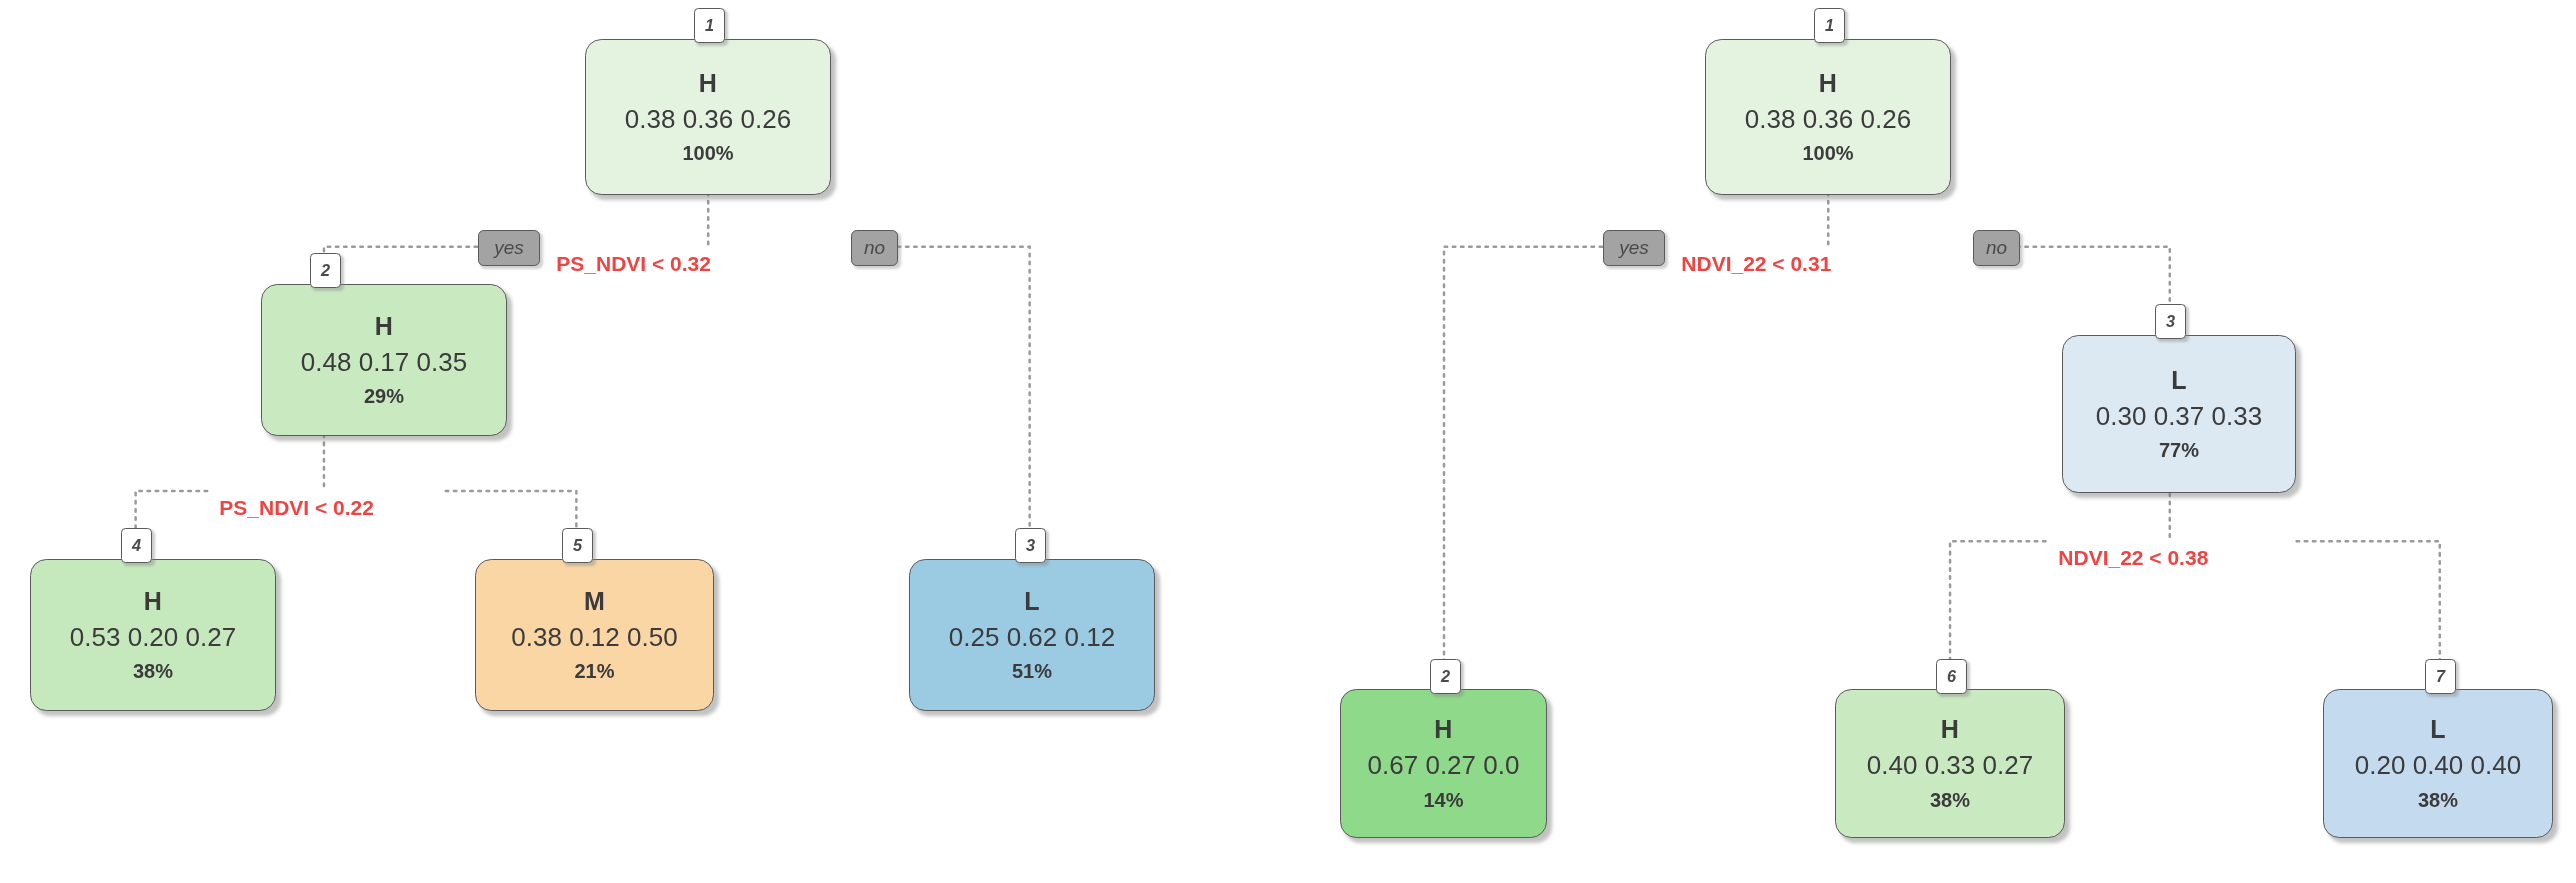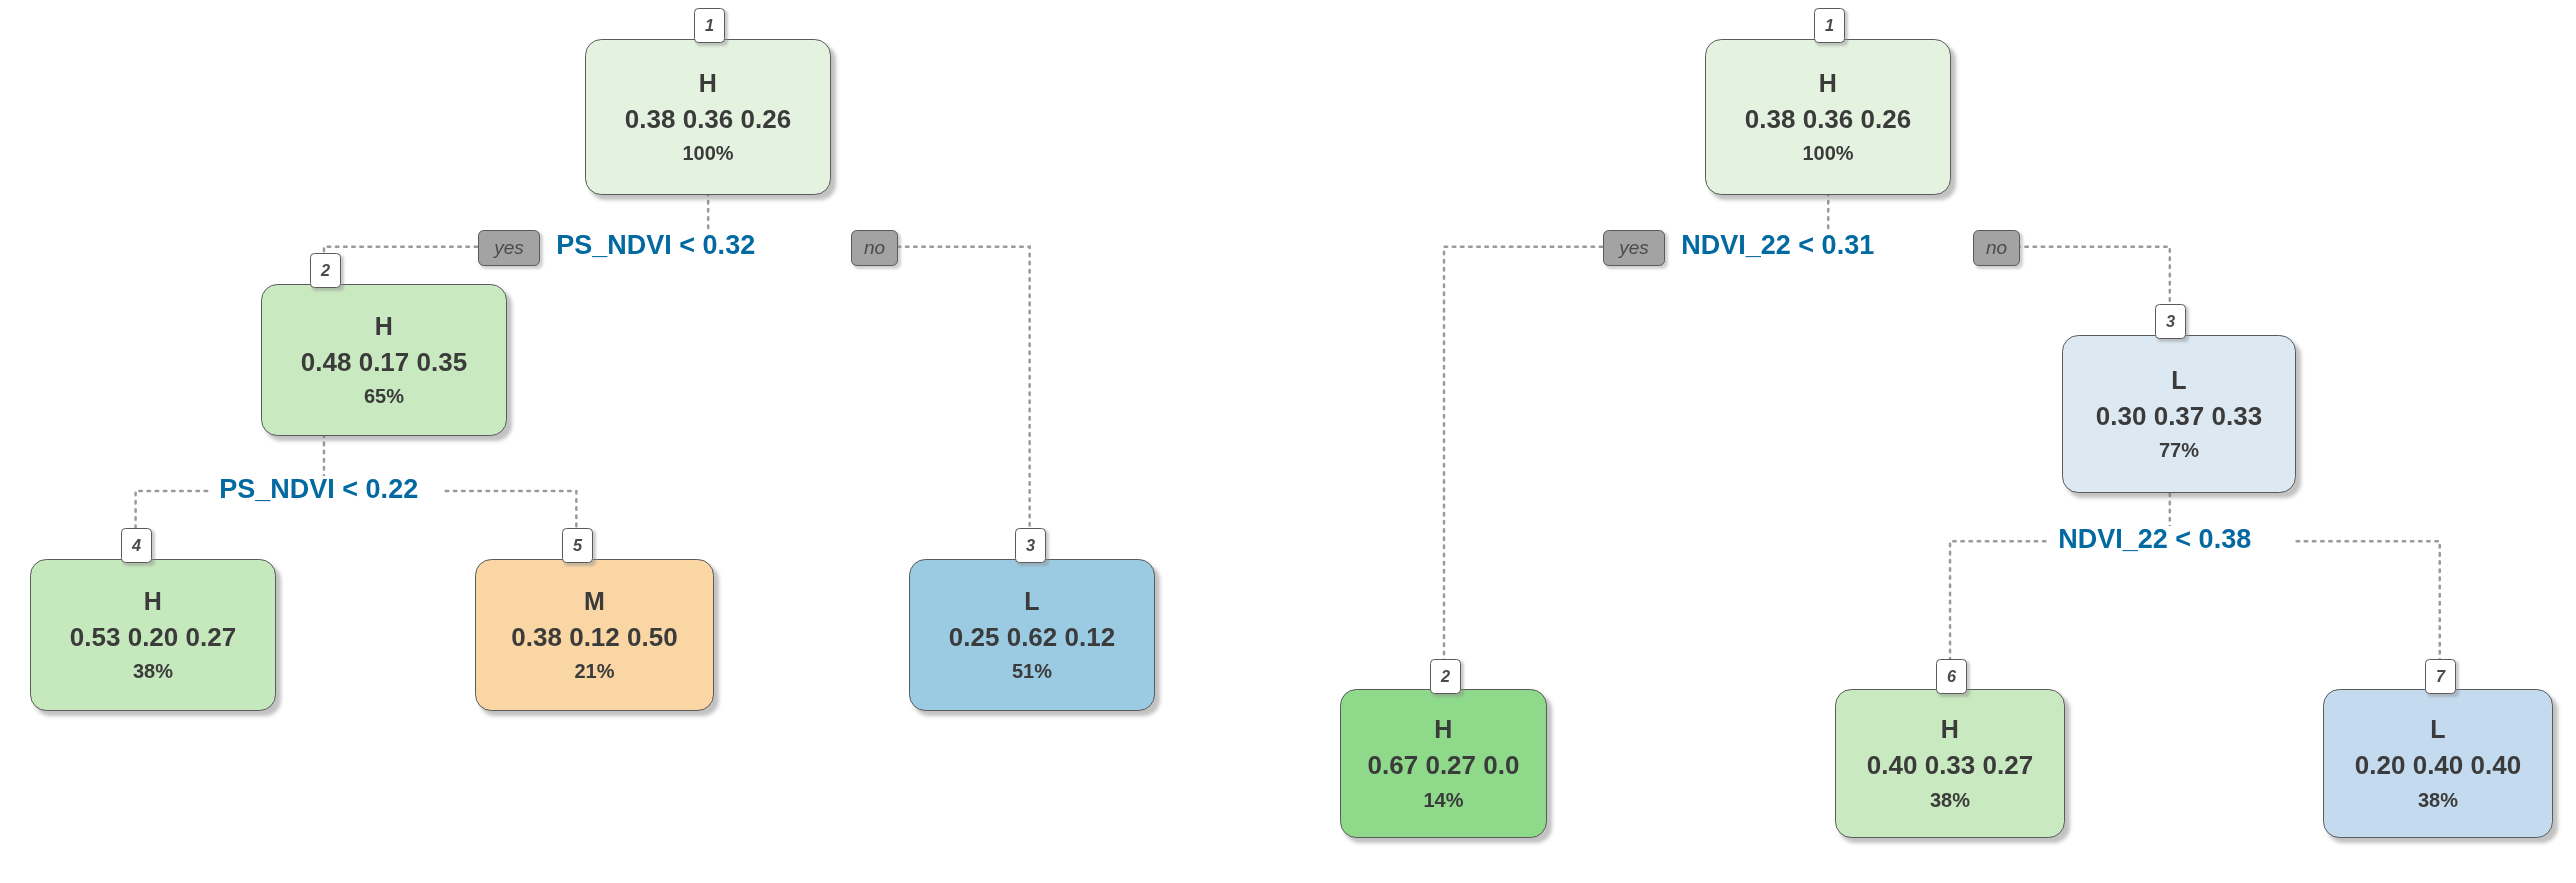--- a/index.html
+++ b/index.html
@@ -8,33 +8,33 @@
   #canvas{position:absolute;inset:0;width:2576px;height:884px;}
   svg.edges{position:absolute;left:0;top:0;width:2576px;height:884px;pointer-events:none;}
 
   
   .node{position:absolute;box-sizing:border-box;
         border:1.9px solid #5a5a5a;border-radius:16.3px;
         box-shadow:4.4px 5px 3.8px rgba(120,120,120,.45);
         display:flex;flex-direction:column;align-items:center;justify-content:center;
         color:#3b3b3b;}
   .node .cls{font-size:25px;font-weight:700;line-height:1;margin-bottom:10px;letter-spacing:0.3px;}
-  .node .probs{font-size:26px;font-weight:700;line-height:1;margin-bottom:11.3px;white-space:nowrap;}
+  .node .probs{font-size:26px;font-weight:400;line-height:1;margin-bottom:11.3px;white-space:nowrap;}
   .node .pct{font-size:20px;font-weight:700;line-height:1;}
 
   
   .idtab{position:absolute;background:#ffffff;border:1.9px solid #5a5a5a;border-radius:4.4px;
          box-shadow:2.5px 2.5px 2.5px rgba(140,140,140,.45);
          font-size:16.3px;font-style:italic;font-weight:700;color:#4a4a4a;
          display:flex;align-items:center;justify-content:center;
          width:29px;height:33px;z-index:5;}
 
   
-  .split{position:absolute;font-size:27px;font-weight:700;color:#0369a1;
-         white-space:nowrap;background:#ffffff;padding:0 6.3px;line-height:1;z-index:4;}
+  .split{position:absolute;font-size:21px;font-weight:700;color:#ef4444;
+         white-space:nowrap;background:#ffffff;padding:0 6.3px;line-height:1;z-index:4;margin-top:21px;}
   .yn{position:absolute;background:#a3a3a3;border:1.9px solid #5a5a5a;border-radius:5.7px;
       box-shadow:2.5px 2.5px 2.5px rgba(140,140,140,.4);
       font-size:19px;font-style:italic;color:#4a4a4a;
       display:flex;align-items:center;justify-content:center;
       height:34px;z-index:5;}
 </style>
 </head>
 <body>
 
 <div id="canvas">
@@ -78,21 +78,21 @@
     </div>
 
     <div class="yn" style="left:478px;top:230px;width:60px;">yes</div>
     <div class="split" style="left:550px;top:232px;">PS_NDVI &lt; 0.32</div>
     <div class="yn" style="left:851px;top:230px;width:45px;">no</div>
 
     <div class="idtab" style="left:310px;top:253px;">2</div>
     <div class="node" style="left:261px;top:284px;width:246px;height:152px;background:#c9e9c0;">
       <div class="cls">H</div>
       <div class="probs">0.48 0.17 0.35</div>
-      <div class="pct">65%</div>
+      <div class="pct">29%</div>
     </div>
 
     <div class="split" style="left:213px;top:476px;">PS_NDVI &lt; 0.22</div>
 
     <div class="idtab" style="left:121px;top:528px;">4</div>
     <div class="node" style="left:30px;top:559px;width:246px;height:152px;background:#c6e8bd;">
       <div class="cls">H</div>
       <div class="probs">0.53 0.20 0.27</div>
       <div class="pct">38%</div>
     </div>

